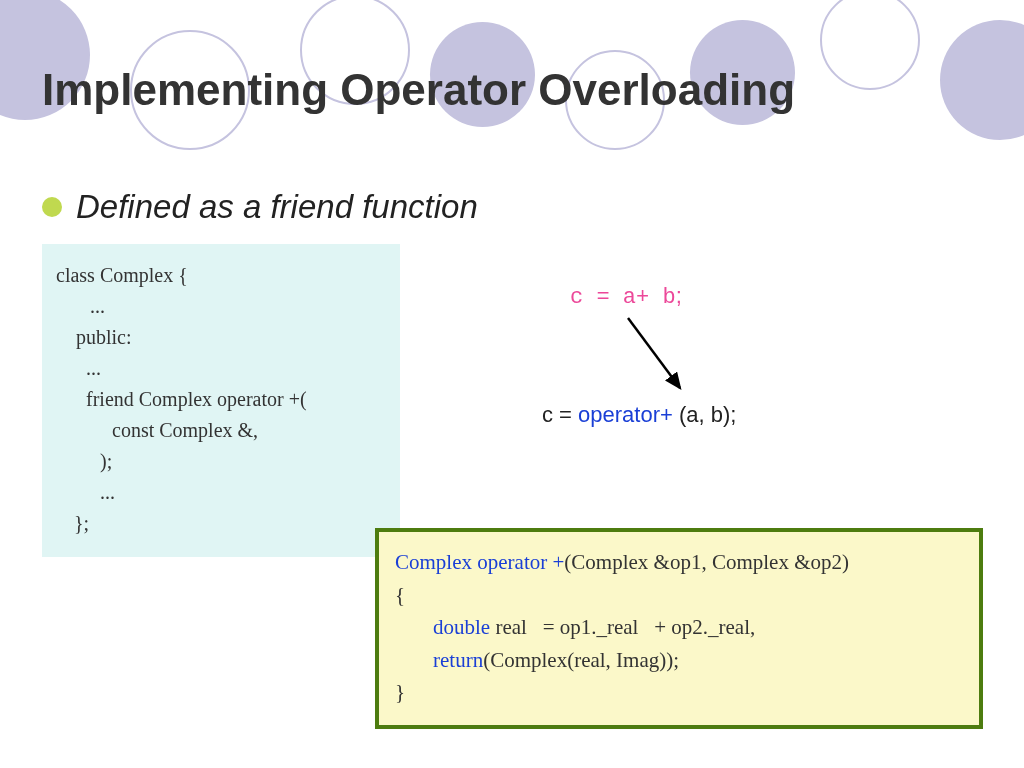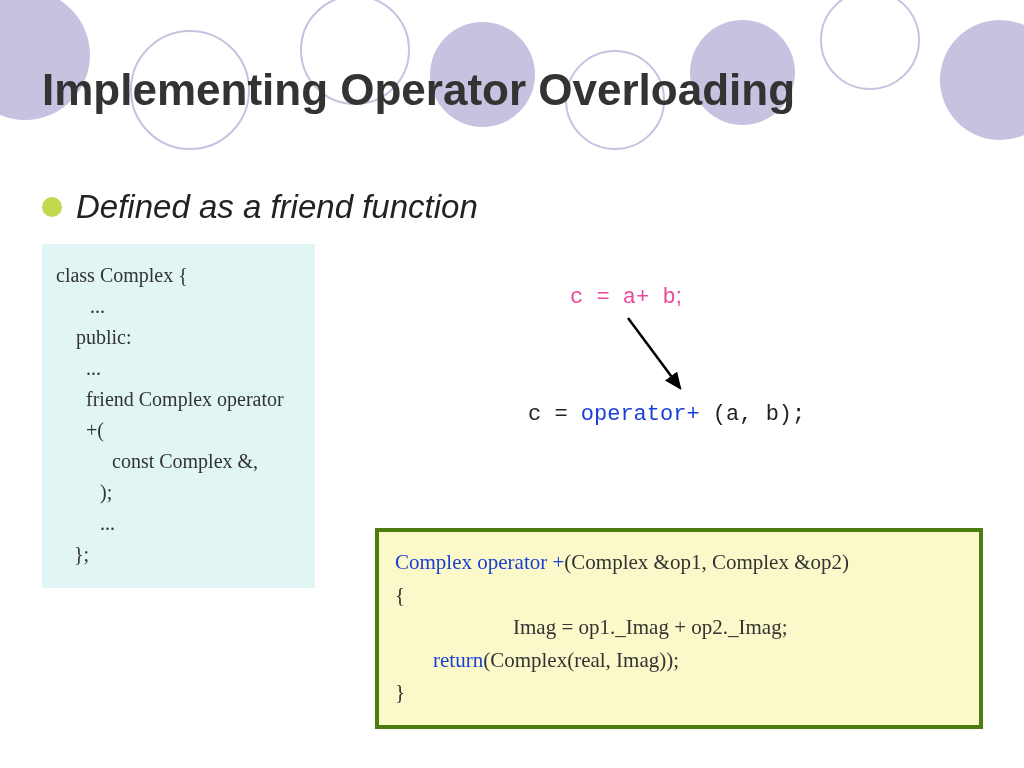--- a/index.html
+++ b/index.html
@@ -38,21 +38,21 @@
     background: #c0d94f;
   }
   .bullet-text {
     font-size: 33px;
     color: #222;
   }
   .code-box-1 {
     position: absolute;
     left: 42px;
     top: 244px;
-    width: 273px;
+    width: 358px;
     background: #e0f5f4;
     padding: 16px 28px 18px 14px;
     font-family: "Times New Roman", serif;
     font-size: 20px;
     line-height: 1.55;
     color: #333;
   }
   .code-box-2 {
     position: absolute;
     left: 375px;
@@ -71,23 +71,23 @@
     position: absolute;
     left: 570px;
     top: 283px;
     font-family: "Courier New", monospace;
     font-size: 22px;
     color: #ec4899;
   }
   .expr1 .ser { font-family: Arial, sans-serif; font-size: 22px; }
   .expr2 {
     position: absolute;
-    left: 528px;
+    left: 542px;
     top: 402px;
-    font-family: Liberation Mono, monospace;
+    font-family: Liberation Sans, sans-serif;
     font-size: 22px;
     color: #222;
   }
   .expr2 .op { color: #1a3fd6; }
   .arrow {
     position: absolute;
     left: 610px;
     top: 310px;
     width: 100px;
     height: 90px;
@@ -142,18 +142,20 @@
 
 <div class="expr2">
   <span>c = </span><span class="op">operator+</span><span> (a, b);</span>
 </div>
 
 <div class="code-box-2">
   <div>
     <span class="blue">Complex operator +</span><span>(Complex &amp;op1, Complex &amp;op2)</span>
   </div>
   <div>{</div>
-  <div style="padding-left:118px">Imag = op1._Imag + op2._Imag;</div>
+  <div style="padding-left:38px">
+    <span class="blue">double</span><span> real&nbsp;&nbsp;&nbsp;= op1._real&nbsp;&nbsp;&nbsp;+ op2._real,</span>
+  </div>
   <div style="padding-left:38px">
     <span class="blue">return</span><span>(Complex(real, Imag));</span>
   </div>
   <div>}</div>
 </div>
 
 </body></html>

